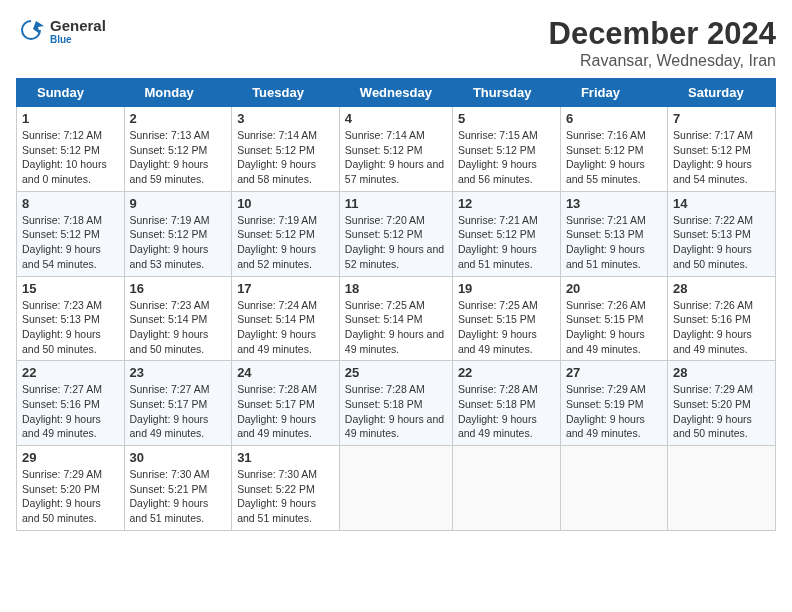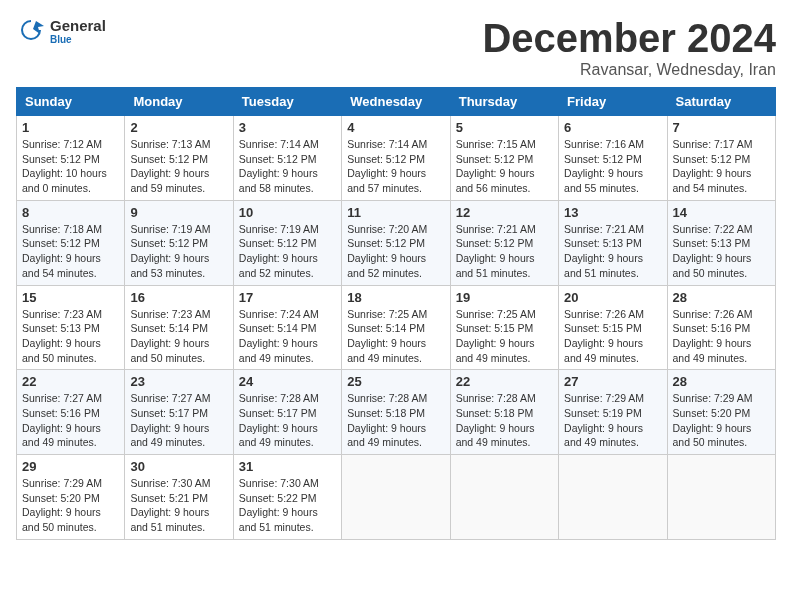--- a/index.html
+++ b/index.html
@@ -18,38 +18,38 @@
     }
     .logo {
       display: flex;
       align-items: center;
       gap: 4px;
     }
     .title-block {
       text-align: right;
     }
     .title-block h1 {
-      font-size: 40px;
+      font-size: 31px;
       font-weight: bold;
       color: #333;
     }
     .title-block h2 {
       font-size: 16px;
       font-weight: normal;
       color: #555;
     }
     .calendar {
       width: 100%;
       border-collapse: collapse;
       font-size: 11px;
     }
     .calendar th {
       background: #1a6db5;
       color: #fff;
-      padding: 6px 8px;
+      padding: 6px 20px;
       text-align: left;
       font-size: 13px;
       border: 1px solid #1a6db5;
     }
     .calendar td {
       border: 1px solid #ccc;
       padding: 4px 5px;
       vertical-align: top;
       width: calc(100% / 7);
       min-height: 80px;

